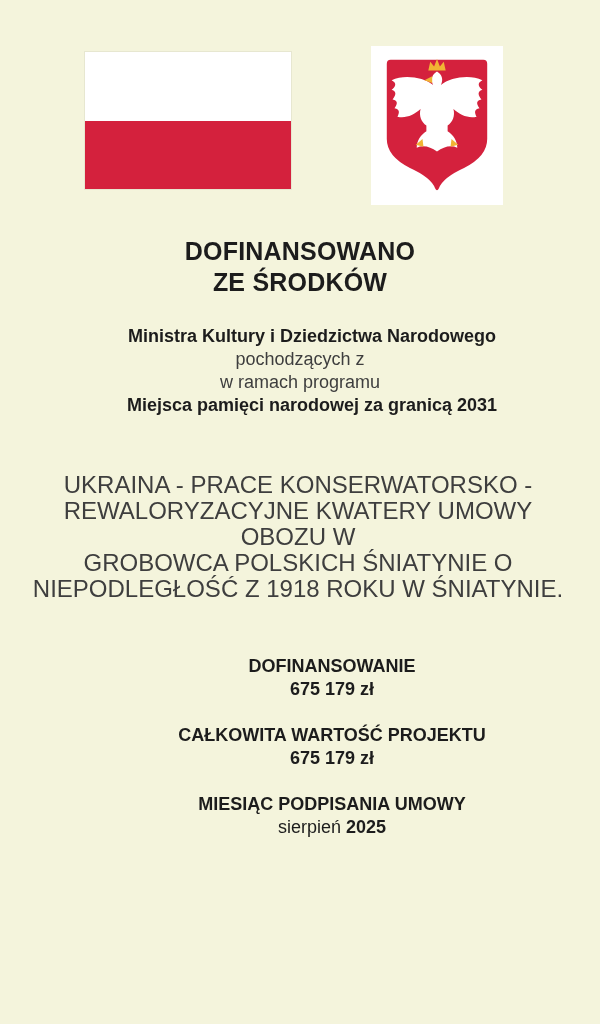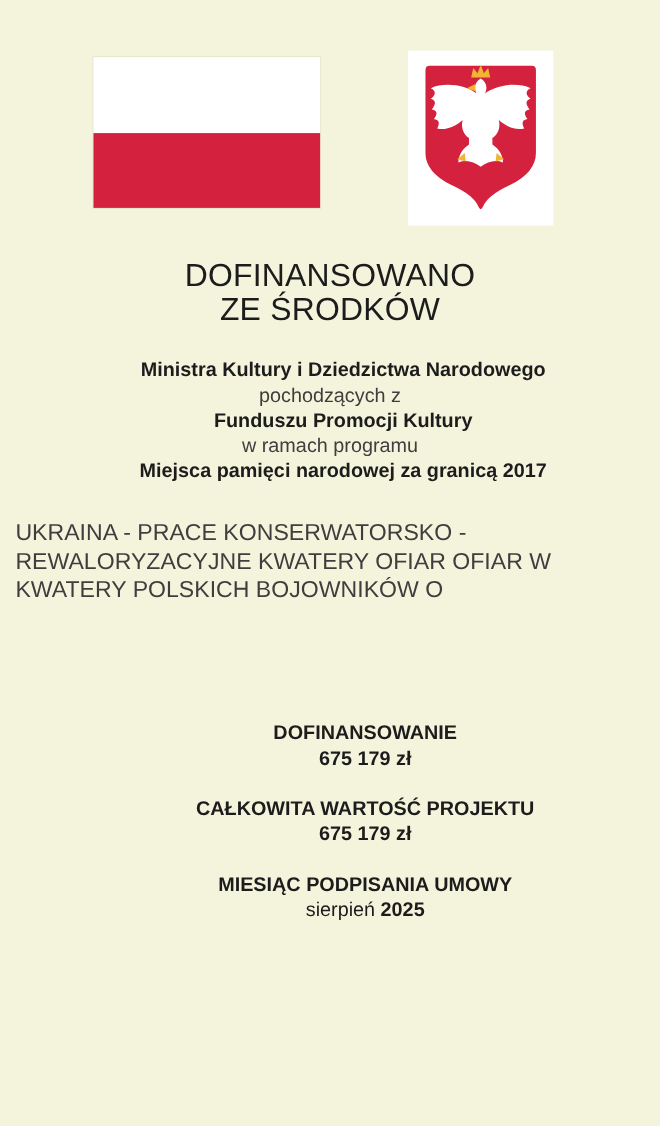--- a/index.html
+++ b/index.html
@@ -34,35 +34,36 @@
     display: flex; align-items: center; justify-content: center;
   }
   .emblem svg { width: 116px; height: 140px; display: block; }
   .shield-fill { fill: var(--emblem-red); }
   .eagle-fill  { fill: #ffffff; }
   .gold-fill   { fill: var(--crown-gold); }
 
   .title {
     position: absolute; top: 236px; left: 0; width: 100%;
     text-align: center;
-    font-size: 29px; font-weight: normal; line-height: 31px;
+    font-size: 25px; font-weight: bold; line-height: 31px;
     color: var(--text-dark);
     letter-spacing: 0.2px;
   }
   .program {
     position: absolute; top: 325px; left: 0; width: 100%;
     text-align: center;
     font-size: 18px; line-height: 23px;
   }
   .program .bold-line { font-weight: bold; color: var(--text-dark); margin-left: 24px; }
   .program .reg-line  { font-weight: normal; color: var(--text-gray); }
 
   .project {
-    position: absolute; top: 472px; left: 14px; width: 540px;
-    font-size: 21px; line-height: 26px;
+    position: absolute; top: 472px; left: 28px; width: 540px;
+    text-align: center;
+    font-size: 24px; line-height: 26px;
     color: var(--text-gray);
   }
   .facts {
     position: absolute; top: 655px; left: 0; width: 100%;
     text-align: center;
     font-size: 18px; line-height: 23px;
     font-weight: bold; color: var(--text-dark); margin-left: 32px;
   }
   .facts .group { margin-bottom: 23px; }
   .facts .month { font-weight: normal; }
@@ -109,29 +110,29 @@
 </div>
 
 <div class="title">
   <div>DOFINANSOWANO</div>
   <div>ZE ŚRODKÓW</div>
 </div>
 
 <div class="program">
   <div class="bold-line">Ministra Kultury i Dziedzictwa Narodowego</div>
   <div class="reg-line">pochodzących z</div>
-  <div class="bold-line">Funduszu Promocji Kultury</div>
   <div class="reg-line">w ramach programu</div>
-  <div class="bold-line">Miejsca pamięci narodowej za granicą 2017</div>
+  <div class="bold-line">Miejsca pamięci narodowej za granicą 2031</div>
 </div>
 
 <div class="project">
   <div>UKRAINA - PRACE KONSERWATORSKO -</div>
-  <div>REWALORYZACYJNE KWATERY OFIAR OFIAR W</div>
-  <div>KWATERY POLSKICH BOJOWNIKÓW O</div>
+  <div>REWALORYZACYJNE KWATERY UMOWY OBOZU W</div>
+  <div>GROBOWCA POLSKICH ŚNIATYNIE O</div>
+  <div>NIEPODLEGŁOŚĆ Z 1918 ROKU W ŚNIATYNIE.</div>
 </div>
 
 <div class="facts">
   <div class="group">
     <div>DOFINANSOWANIE</div>
     <div>675 179 zł</div>
   </div>
   <div class="group">
     <div>CAŁKOWITA WARTOŚĆ PROJEKTU</div>
     <div>675 179 zł</div>

